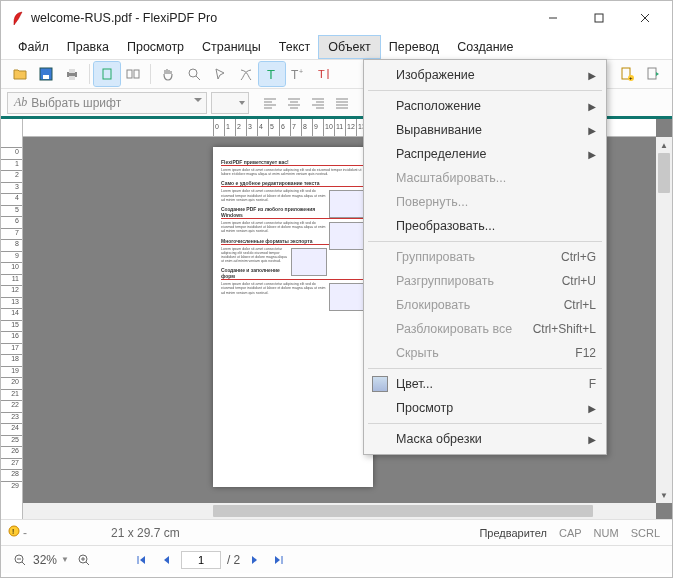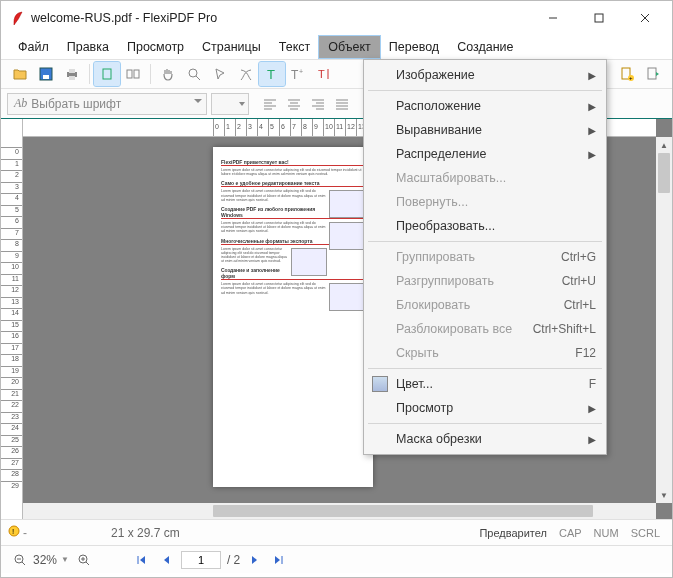--- a/index.html
+++ b/index.html
@@ -5,26 +5,26 @@
   * { box-sizing: border-box; margin: 0; padding: 0; font-family: "Segoe UI", Tahoma, sans-serif; }
   body { width: 673px; height: 578px; background: #fff; overflow: hidden; border: 1px solid #bbb; position: relative; font-size: 12px; color: #222; }
   .titlebar { height: 34px; display: flex; align-items: center; padding: 0 4px 0 10px; }
   .titlebar .logo { width: 14px; height: 16px; position: relative; margin-right: 6px; }
   .titlebar .logo svg { width: 14px; height: 16px; }
   .titlebar .title { flex: 1; font-size: 12.5px; }
   .titlebar .winbtn { width: 46px; height: 30px; display: flex; align-items: center; justify-content: center; }
   .titlebar .winbtn svg { width: 10px; height: 10px; }
   .menubar { height: 24px; display: flex; align-items: center; padding: 0 8px; gap: 0; font-size: 12.5px; }
   .menubar .mitem { padding: 4px 9px; border-radius: 0; }
-  .menubar .mitem.active { background: #a3a3a3; outline: 1px solid #a4cff3; }
+  .menubar .mitem.active { background: #e5e5e5; outline: 1px solid #a4cff3; }
   .toolbar { height: 30px; border-top: 1px solid #e2e2e2; border-bottom: 1px solid #e2e2e2; display: flex; align-items: center; padding: 0 6px; gap: 0; background: #fcfcfc; }
   .tbtn { width: 26px; height: 24px; display: flex; align-items: center; justify-content: center; border-radius: 2px; }
   .tbtn.active { background: #d6e9fb; outline: 1px solid #a4cff3; }
   .tsep { width: 1px; height: 20px; background: #ddd; margin: 0 4px; }
-  .fmt { height: 30px; display: flex; align-items: center; padding: 0 6px; gap: 4px; border-bottom: 1px solid #0f766e; background: #fcfcfc;}
+  .fmt { height: 30px; display: flex; align-items: center; padding: 0 6px; gap: 4px; border-bottom: 3px solid #0f766e; background: #fcfcfc;}
   .fontpick { width: 200px; height: 22px; border: 1px solid #ccc; background: #f7f7f7; display: flex; align-items: center; padding: 0 6px; color: #888; font-size: 12px; position: relative;}
   .fontpick .dd { position: absolute; right: 4px; top: 5px; width: 0; height: 0; border-left: 4px solid transparent; border-right: 4px solid transparent; border-top: 4px solid #888;}
   .sizepick { width: 38px; height: 22px; border: 1px solid #ccc; background: #f7f7f7; position: relative;}
   .sizepick .dd { position: absolute; right: 3px; top: 8px; width: 0; height: 0; border-left: 3px solid transparent; border-right: 3px solid transparent; border-top: 4px solid #888;}
   .alignset { display: flex; gap: 2px; margin-left: 6px;}
   .alignbtn { width: 22px; height: 20px; display: flex; align-items: center; justify-content: center;}
   .workspace { position: relative; height: 400px; background: #808080; display:flex; }
   .vruler { width: 22px; background: #fff; border-right: 1px solid #bbb; position: relative; font-size: 7px; color:#555;}
   .vruler .vtick { position:absolute; left:0; width:100%; border-top:1px solid #999; }
   .vruler .vlab { position:absolute; right:3px; font-size:7px;}

